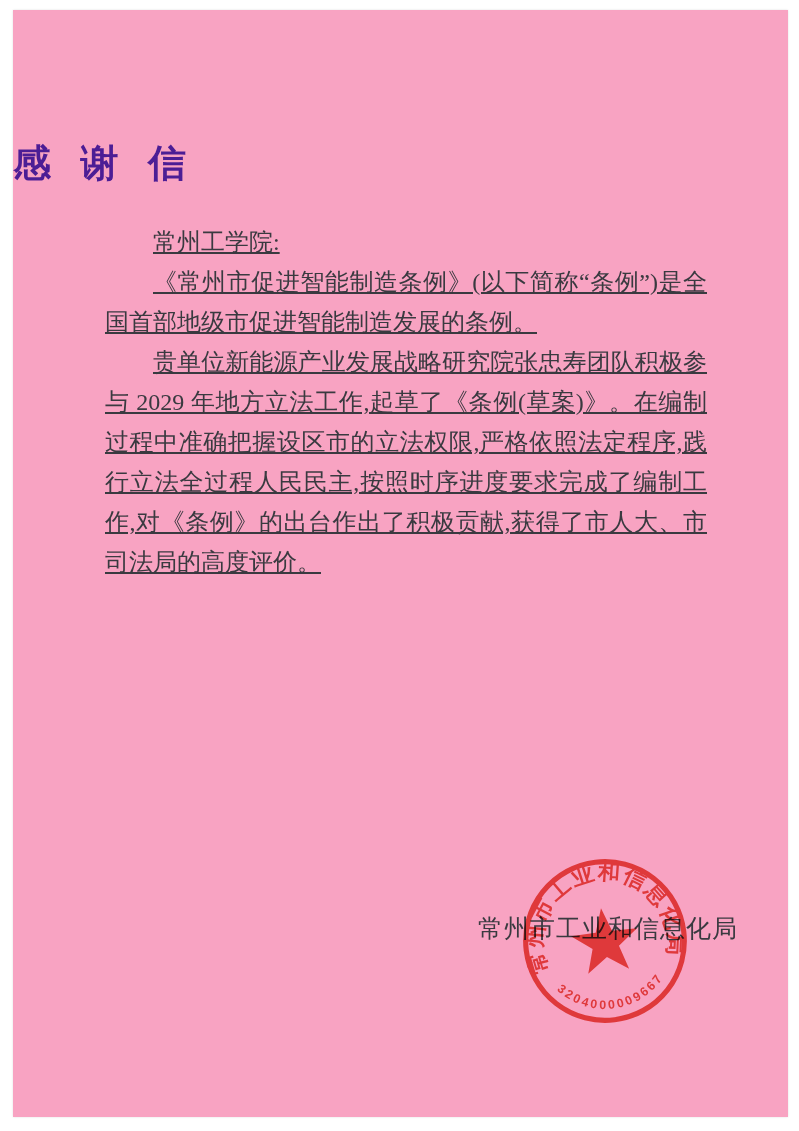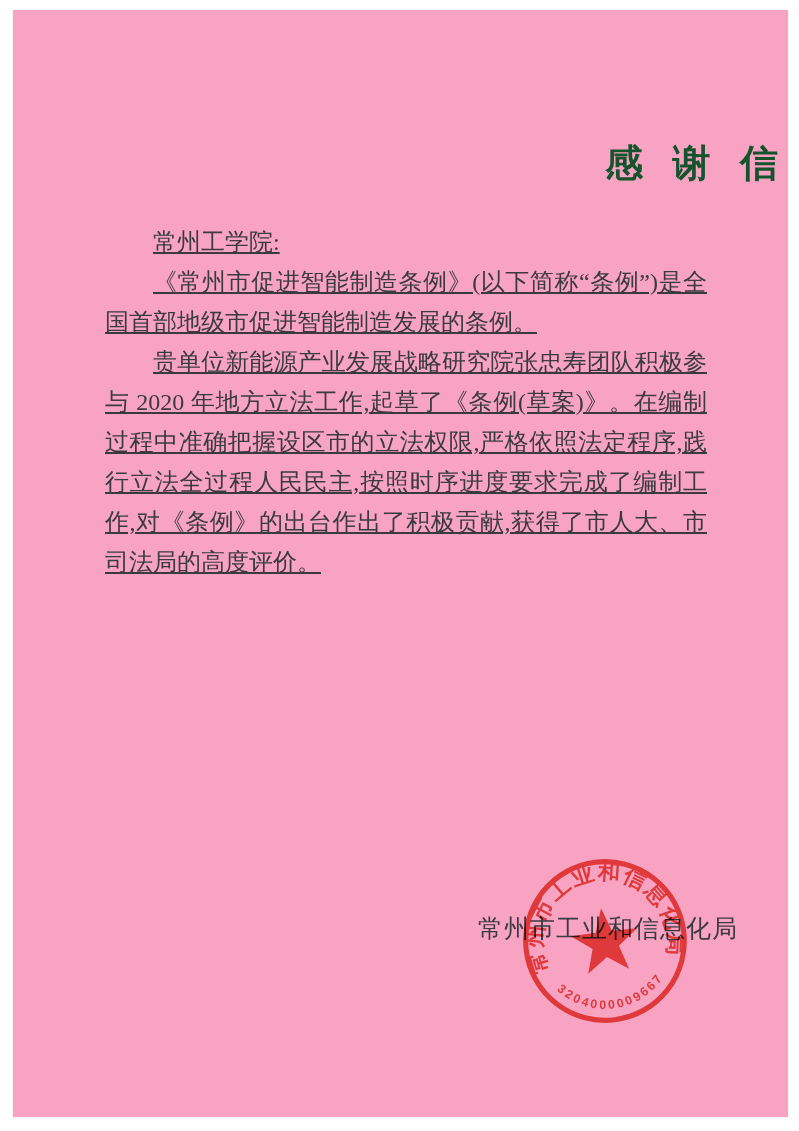--- a/index.html
+++ b/index.html
@@ -24,25 +24,25 @@
     width: 775px;
     height: 1107px;
     background: #f8a3c2;
     box-shadow: 0 0 2px rgba(0,0,0,0.12);
   }
   .title {
     position: absolute;
     top: 128px;
     left: 0;
     width: 100%;
-    text-align: right;
+    text-align: left;
     font-size: 38px;
     font-weight: bold;
     letter-spacing: 10px;
-    color: #14532d;
+    color: #4c1d95;
   }
   .content {
     position: absolute;
     top: 212px;
     left: 92px;
     width: 602px;
     font-size: 24px;
     line-height: 40px;
     color: #3a3a40;
     text-align: justify;
@@ -100,21 +100,21 @@
 <body>
 
 <div class="stage">
   <div class="paper">
 
     <div class="title">感 谢 信</div>
 
     <div class="content">
       <p class="salutation">常州工学院:</p>
       <p>《常州市促进智能制造条例》(以下简称“条例”)是全国首部地级市促进智能制造发展的条例。</p>
-      <p>贵单位新能源产业发展战略研究院张忠寿团队积极参与 2020 年地方立法工作,起草了《条例(草案)》。在编制过程中准确把握设区市的立法权限,严格依照法定程序,践行立法全过程人民民主,按照时序进度要求完成了编制工作,对《条例》的出台作出了积极贡献,获得了市人大、市司法局的高度评价。</p>
+      <p>贵单位新能源产业发展战略研究院张忠寿团队积极参与 2029 年地方立法工作,起草了《条例(草案)》。在编制过程中准确把握设区市的立法权限,严格依照法定程序,践行立法全过程人民民主,按照时序进度要求完成了编制工作,对《条例》的出台作出了积极贡献,获得了市人大、市司法局的高度评价。</p>
     </div>
 
     <div class="sig-block">
       <div class="sig-org">常州市工业和信息化局</div>
     </div>
 
     <svg class="seal" viewBox="0 0 200 200" aria-hidden="true">
       <defs>
         <path id="ring-top-arc" d="M 43.5 123.9 A 61 61 0 1 1 156.5 123.9" fill="none"></path>
         <path id="ring-bottom-arc" d="M 36 121 A 68 68 0 0 0 164 121" fill="none"></path>

